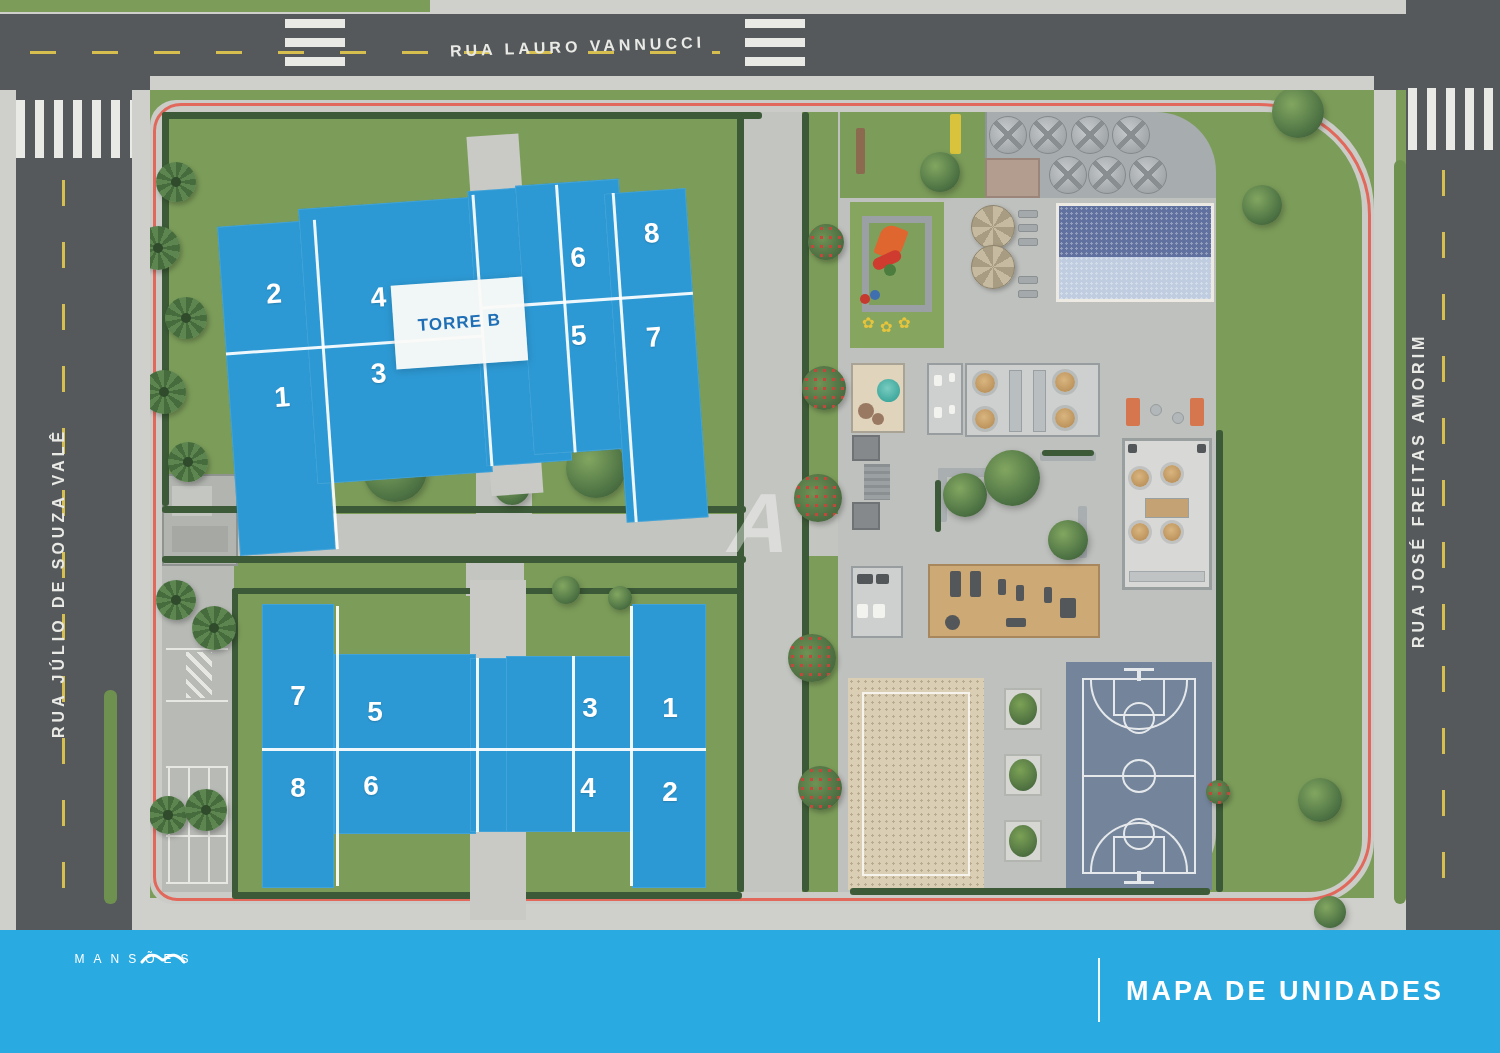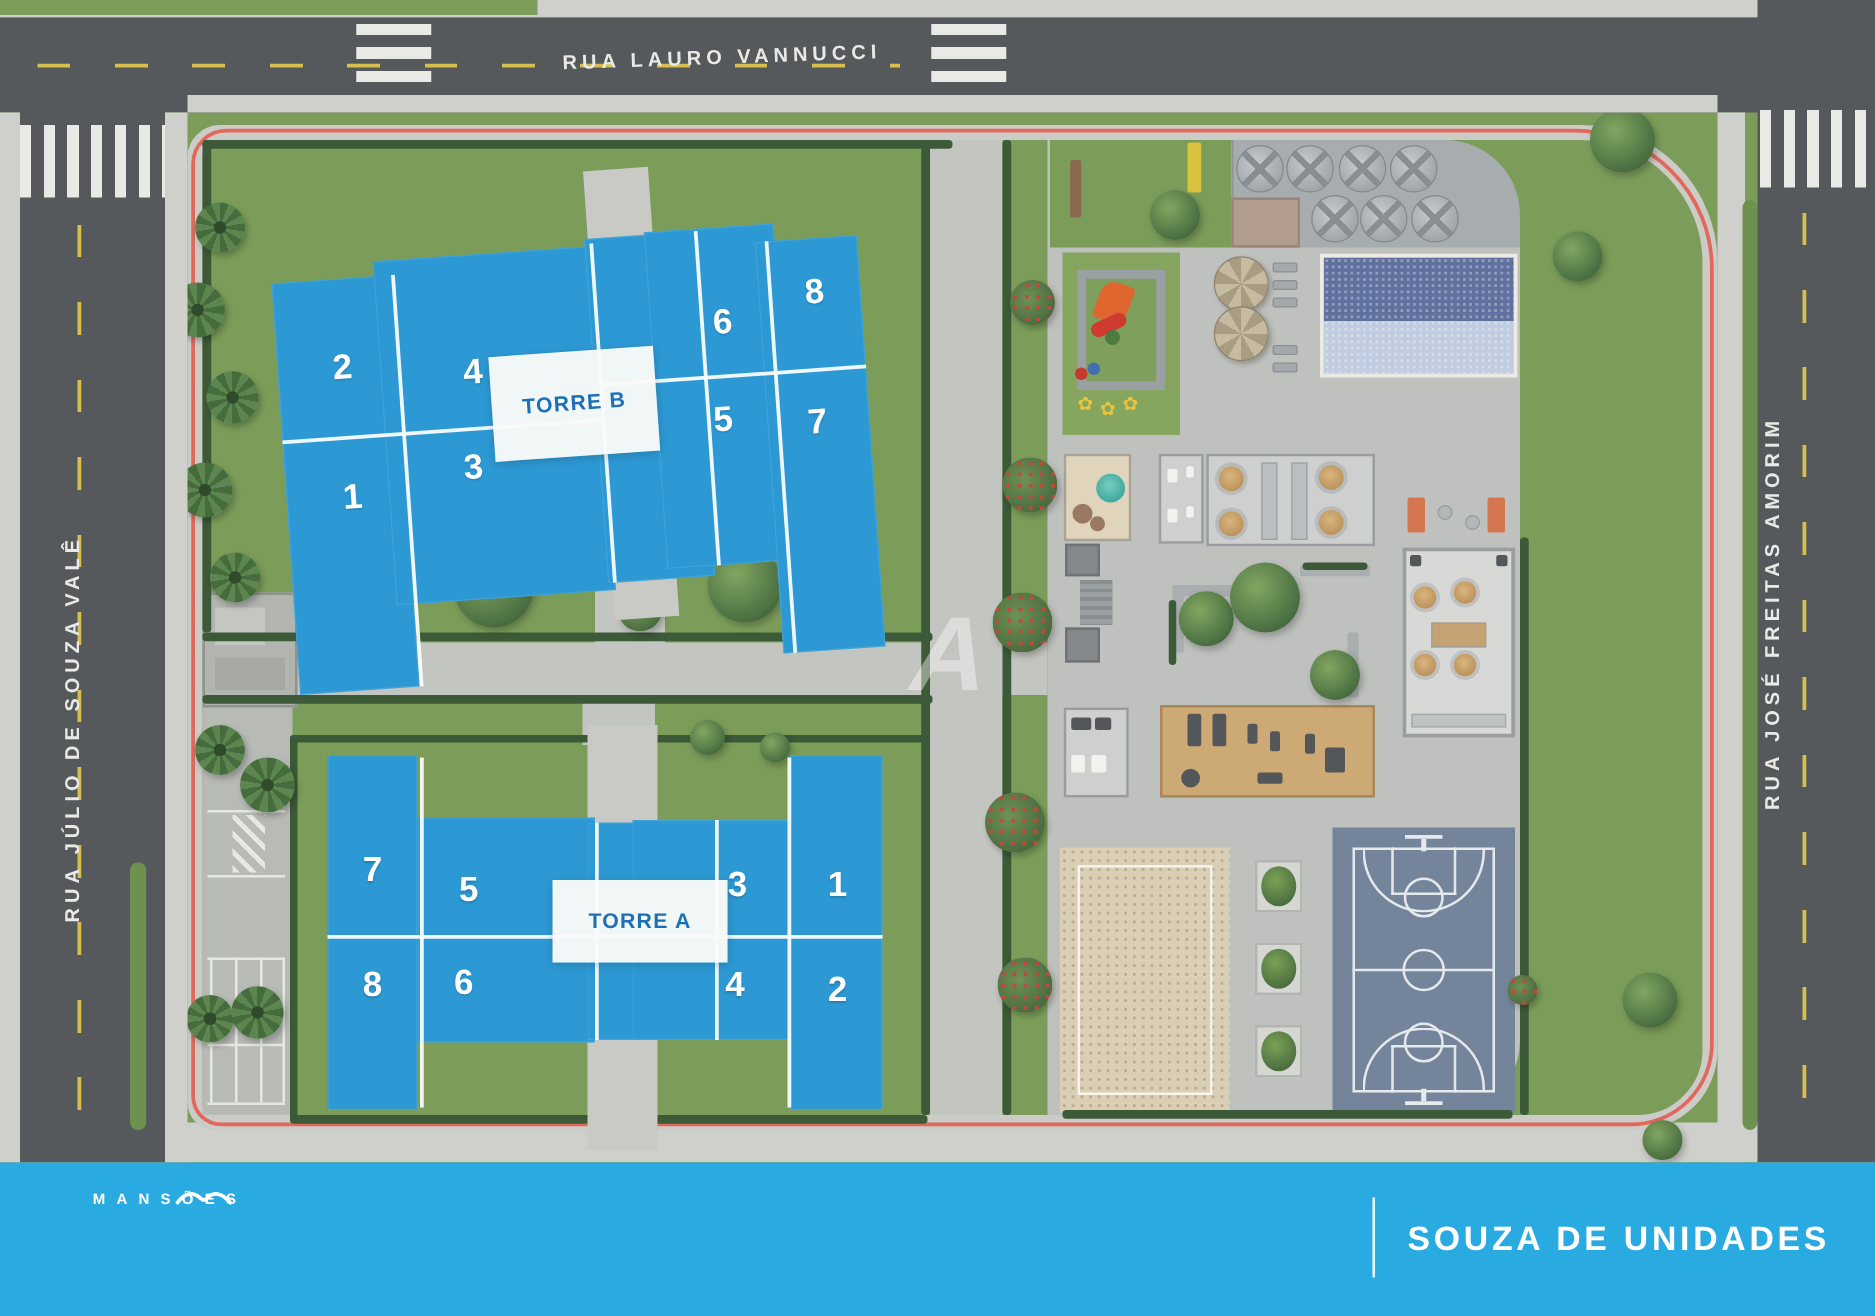--- a/index.html
+++ b/index.html
@@ -105,21 +105,21 @@
 
   
   .watermark{left:706px;top:478px;width:110px;height:90px;color:rgba(255,255,255,.42);
              font-size:84px;font-weight:800;transform:skewX(-14deg);line-height:90px;text-align:center;}
 
   
   #footer{position:absolute;left:0;top:930px;width:1500px;height:123px;background:#29abe2;color:#fff;}
   .brand{position:absolute;left:38px;top:18px;width:196px;text-align:center;}
   .brand-bird{position:absolute;left:102px;top:0;}
   .brand-name{margin-top:18px;font-size:37px;font-weight:300;letter-spacing:5px;}
-  .brand-sub{margin-top:4px;font-size:12px;letter-spacing:9px;font-weight:bold;}
+  .brand-sub{margin-top:4px;font-size:12px;letter-spacing:9px;}
   .sep{position:absolute;left:1098px;top:28px;width:2px;height:64px;background:rgba(255,255,255,.92);}
   .footer-title{position:absolute;left:1126px;top:46px;font-size:27px;font-weight:bold;letter-spacing:3px;}
 </style>
 </head>
 <body>
 
 <div id="page">
 <div id="map">
 
   <div class="abs bottom-walk"></div>
@@ -364,23 +364,20 @@
     <div class="units">
           <div class="unit" style="left: 60px; top: 100px;">7</div>
           <div class="unit" style="left: 137px; top: 116px;">5</div>
           <div class="unit" style="left: 352px; top: 112px;">3</div>
           <div class="unit" style="left: 432px; top: 112px;">1</div>
           <div class="unit" style="left: 60px; top: 192px;">8</div>
           <div class="unit" style="left: 133px; top: 190px;">6</div>
           <div class="unit" style="left: 350px; top: 192px;">4</div>
           <div class="unit" style="left: 432px; top: 196px;">2</div>
         </div>
-    <div class="tower-label" style="left:204px;top:108px;width:140px;height:66px;">
-      <span>TORRE A</span>
-    </div>
   </div>
 
   <div class="abs watermark">A</div>
 
   <div class="abs walk" style="left:0;top:0;width:1500px;height:14px;"></div>
   <div class="abs grass-sliver"></div>
   <div class="abs road" style="left:0;top:14px;width:1500px;height:76px;">
     <div class="dashes-h abs" style="left:30px;top:37px;width:690px;"></div>
     <div class="zebra-h abs" style="left:285px;top:5px;width:60px;height:66px;"></div>
     <div class="zebra-h abs" style="left:745px;top:5px;width:60px;height:66px;"></div>
@@ -406,15 +403,15 @@
 </div>
 
 <div id="footer">
   <div class="brand">
     <svg class="brand-bird" width="46" height="18" viewBox="0 0 46 18">
       <path d="M2 14 Q 11 2 21 11 Q 23 13 25 11 Q 34 2 44 14" fill="none" stroke="#ffffff" stroke-width="3" stroke-linecap="round"></path>
     </svg>
     <div class="brand-sub">MANSÕES</div>
   </div>
   <div class="sep"></div>
-  <div class="footer-title">SOUZA DE UNIDADES</div>
+  <div class="footer-title">MAPA DE UNIDADES</div>
 </div>
 </div>
 
 </body></html>

